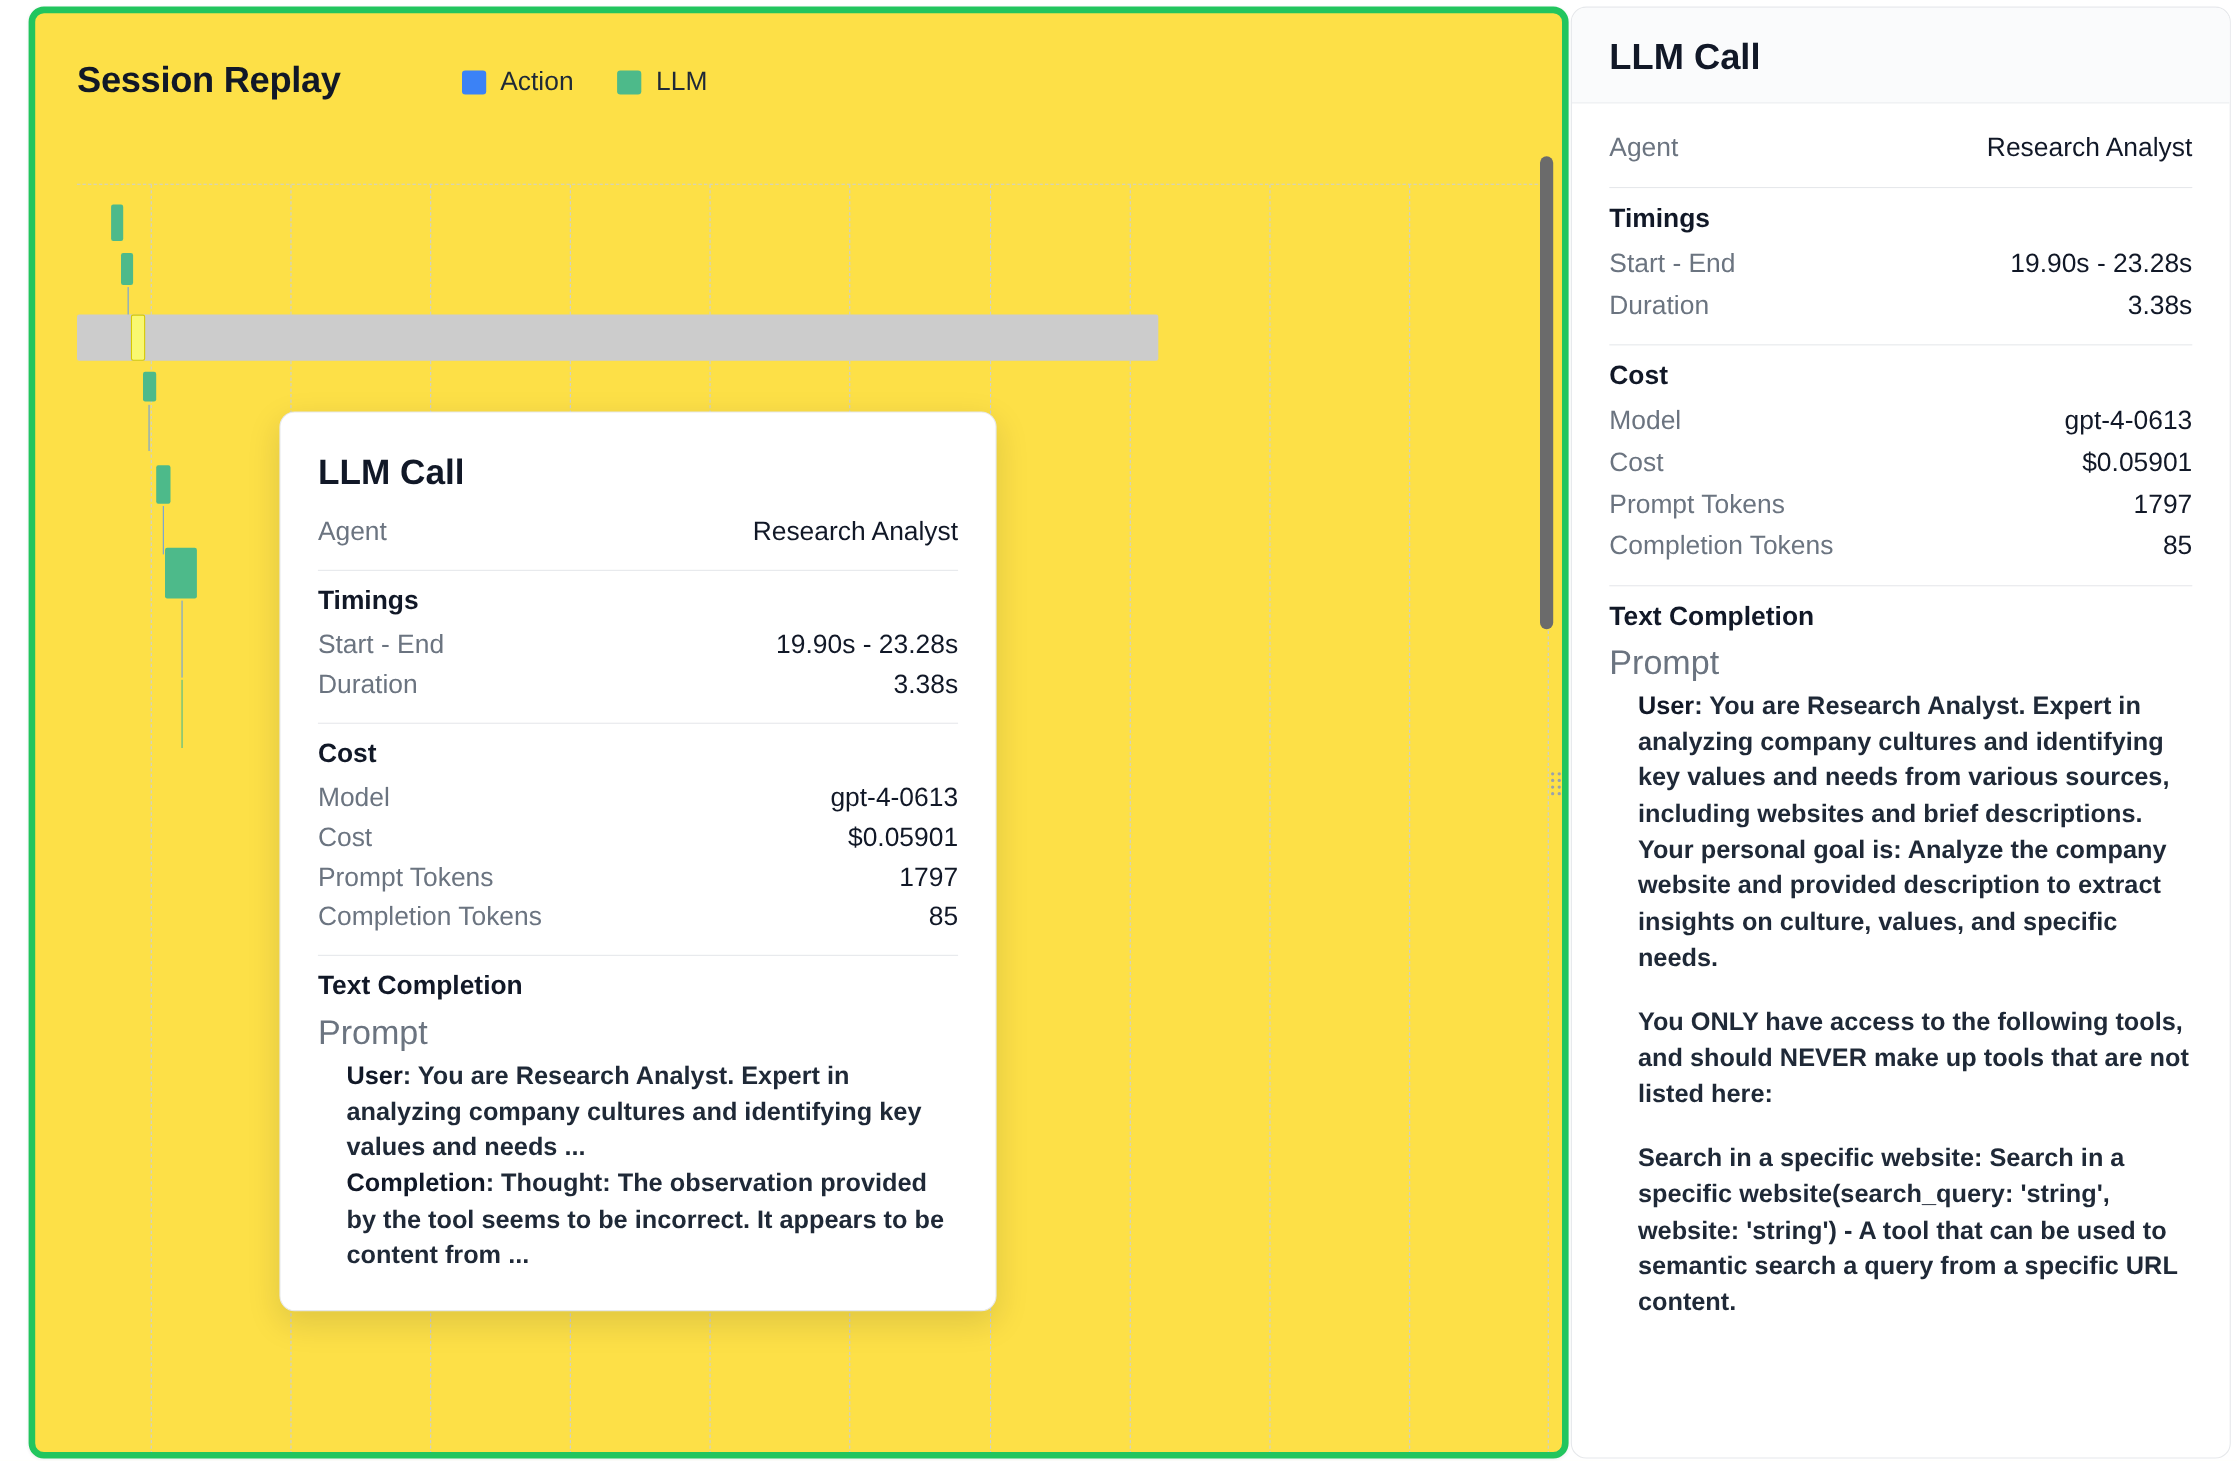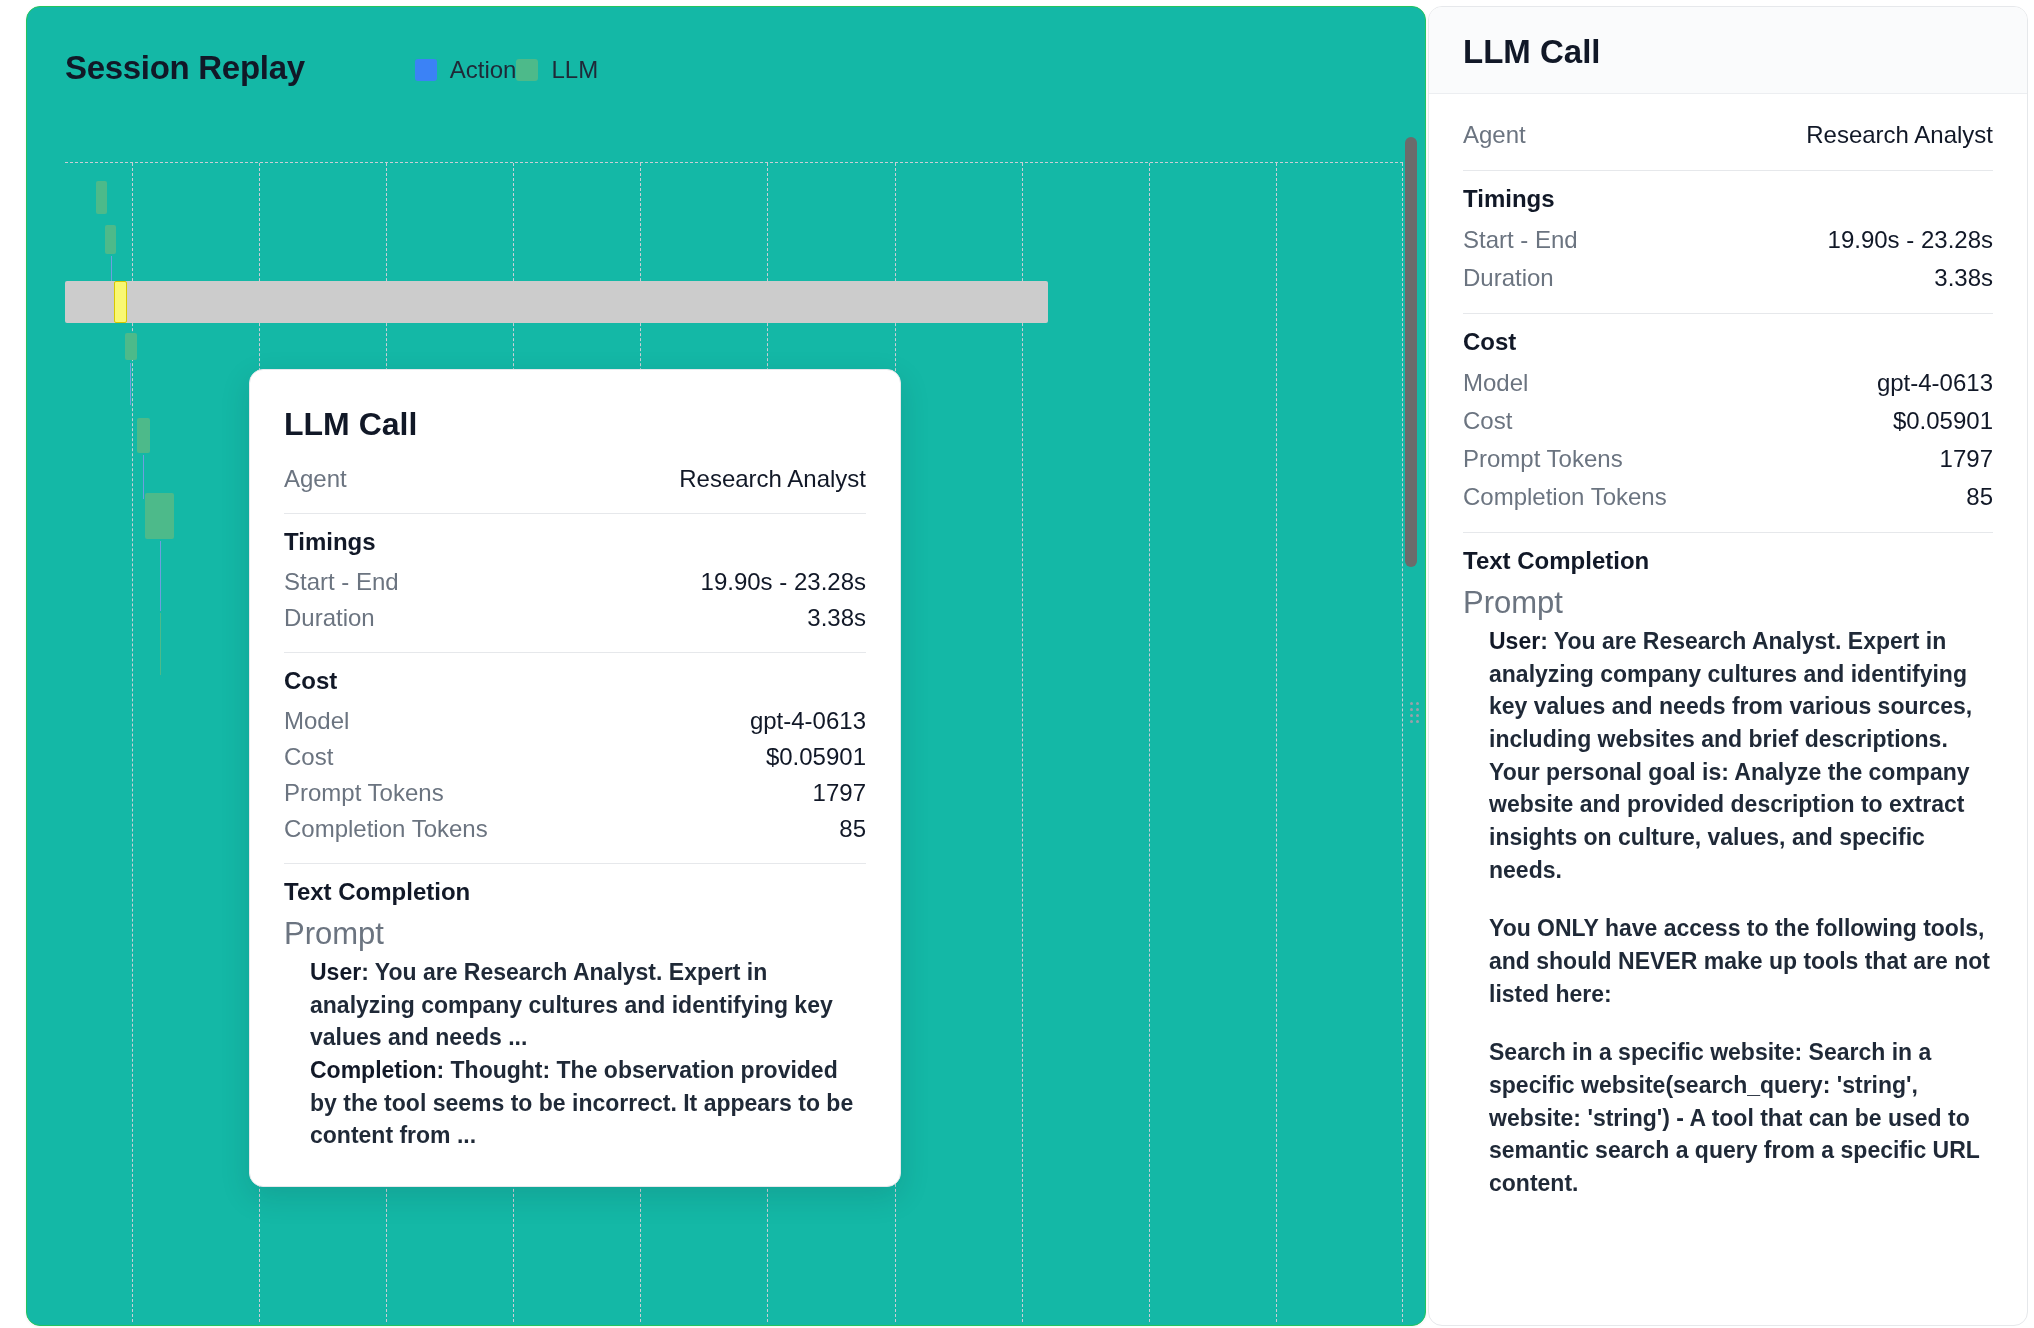--- a/index.html
+++ b/index.html
@@ -16,41 +16,42 @@
     display: flex;
     background: #ffffff;
   }
 
   
   .left-panel {
     position: relative;
     width: 1400px;
     height: 1320px;
     margin: 6px 17px 0 26px;
-    background: #14b8a6;
-    border: 1px solid #22c55e;
+    background: #fde047;
+    border: 6px solid #22c55e;
     border-radius: 14px;
     box-shadow: 0 1px 3px rgba(16,24,40,0.06);
     overflow: hidden;
   }
   .panel-header {
     display: flex;
     align-items: center;
     padding: 42px 0 0 38px;
     gap: 110px;
   }
   .panel-title {
     font-size: 33px;
     font-weight: bold;
     color: #111827;
     letter-spacing: -0.3px;
   }
   .legend {
     display: flex;
     align-items: center;
+    gap: 40px;
     margin-top: 4px;
   }
   .legend-item {
     display: flex;
     align-items: center;
     gap: 13px;
     font-size: 24px;
     color: #1f2937;
   }
   .legend-swatch {

